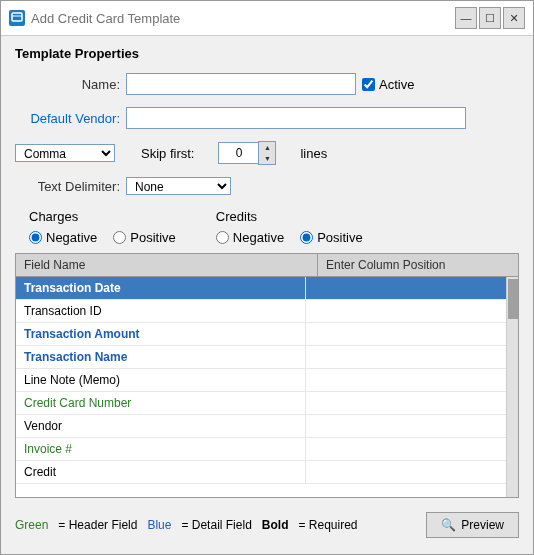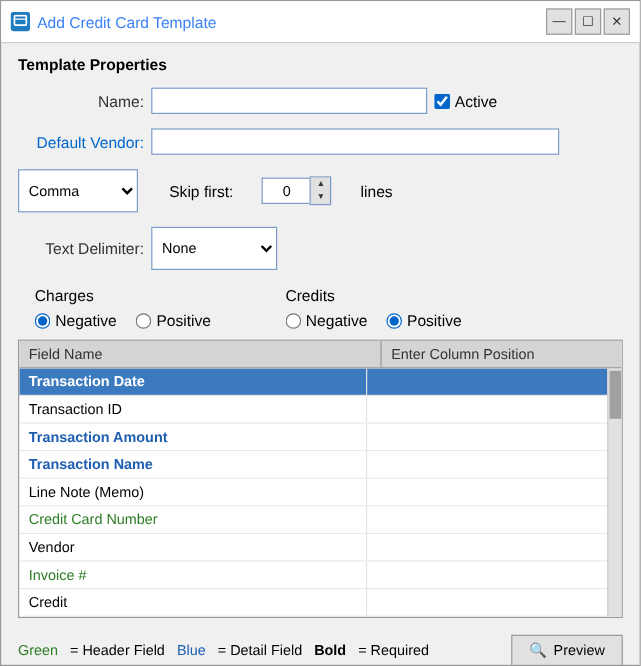--- a/index.html
+++ b/index.html
@@ -39,21 +39,21 @@
       align-items: center;
       justify-content: center;
       color: white;
       font-size: 10px;
       font-weight: bold;
     }
     .title-bar-text {
       flex: 1;
       font-size: 13px;
       font-weight: normal;
-      color: #3b82f6;
+      color: #737373;
     }
     .title-bar-controls {
       display: flex;
       gap: 2px;
     }
     .title-btn {
       width: 22px;
       height: 22px;
       border: 1px solid #999;
       background: #e1e1e1;
@@ -110,21 +110,21 @@
     }
     .checkbox-wrapper {
       display: flex;
       align-items: center;
       gap: 4px;
     }
     .checkbox-wrapper input[type="checkbox"] {
       accent-color: #0066cc;
     }
     .select-box {
-      height: 36px;
+      height: 18px;
       border: 1px solid #7a9cc6;
       background: white;
       padding: 1px 4px;
       font-size: 12px;
       outline: none;
       min-width: 100px;
     }
     .skip-row {
       display: flex;
       align-items: center;
@@ -159,21 +159,21 @@
       display: flex;
       align-items: center;
       justify-content: center;
       font-size: 7px;
       color: #333;
       border: none;
       background: #e1e1e1;
     }
     .charges-credits-row {
       display: flex;
-      gap: 62px;
+      gap: 40px;
       padding-left: 14px;
       margin-top: 2px;
     }
     .radio-group {
       display: flex;
       flex-direction: column;
       gap: 2px;
     }
     .radio-group-title {
       font-size: 13px;

